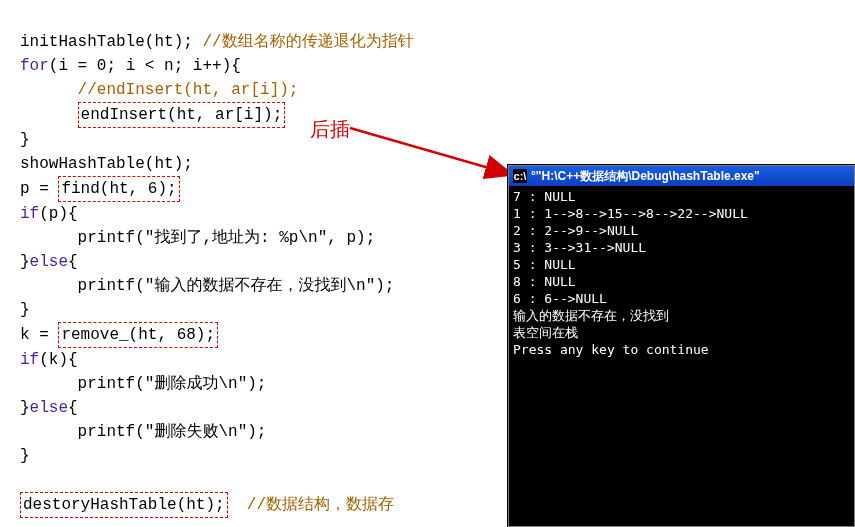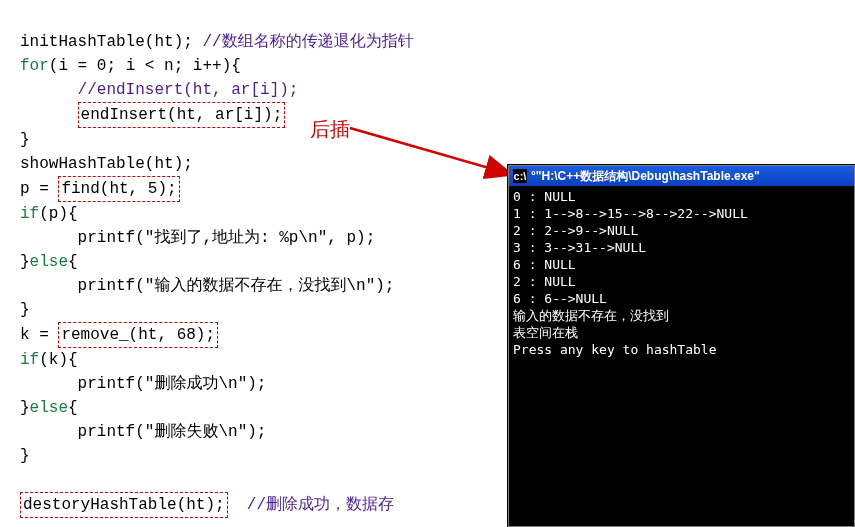--- a/index.html
+++ b/index.html
@@ -15,22 +15,22 @@
   .code-area {
     position: absolute;
     left: 0;
     top: 0;
     width: 855px;
     padding: 6px 0 0 20px;
     line-height: 24px;
     white-space: pre;
     color: #000;
   }
-  .kw { color: #15803d; }      
-  .cm { color: #4c1d95; }     
+  .kw { color: #4c1d95; }      
+  .cm { color: #a16207; }     
   
   .redbox {
     border: 1px dashed #d00000;
     display: inline-block;
     padding: 0 2px;
   }
   .annot {
     position: absolute;
     color: #d00000;
     font-family: "SimSun", serif;
@@ -85,56 +85,56 @@
 </head>
 <body>
 
 <div class="code-area">
 <span><span>initHashTable(ht);</span><span class="cm"> //数组名称的传递退化为指针</span></span>
 <span><span class="kw">for</span><span>(i = 0; i &lt; n; i++){</span></span>
 <span class="cm">      //endInsert(ht, ar[i]);</span>
 <span>      <span class="redbox"><span>endInsert(ht, ar[i]);</span></span></span>
 <span>}</span>
 <span>showHashTable(ht);</span>
-<span><span>p = </span><span class="redbox"><span>find(ht, 5);</span></span></span>
+<span><span>p = </span><span class="redbox"><span>find(ht, 6);</span></span></span>
 <span><span class="kw">if</span><span>(p){</span></span>
 <span>      printf("找到了,地址为: %p\n", p);</span>
 <span><span>}</span><span class="kw">else</span><span>{</span></span>
 <span>      printf("输入的数据不存在，没找到\n");</span>
 <span>}</span>
 <span><span>k = </span><span class="redbox"><span>remove_(ht, 68);</span></span></span>
 <span><span class="kw">if</span><span>(k){</span></span>
 <span>      printf("删除成功\n");</span>
 <span><span>}</span><span class="kw">else</span><span>{</span></span>
 <span>      printf("删除失败\n");</span>
 <span>}</span>
 
-<span><span class="redbox"><span>destoryHashTable(ht);</span></span><span class="cm">  //删除成功，数据存</span></span>
+<span><span class="redbox"><span>destoryHashTable(ht);</span></span><span class="cm">  //数据结构，数据存</span></span>
 </div>
 
 <div class="annot" style="left:310px; top:116px;">后插</div>
 
 <svg class="arrow-svg" width="855" height="527">
   <defs>
     <marker id="ah" markerWidth="12" markerHeight="10" refX="10" refY="5" orient="auto">
       <path d="M0,0 L12,5 L0,10 Z" fill="#d00000"></path>
     </marker>
   </defs>
   <line x1="350" y1="128" x2="510" y2="174" stroke="#d00000" stroke-width="2.5" marker-end="url(#ah)"></line>
 </svg>
 
 <div class="console">
   <div class="titlebar">
     <span class="icon">c:\</span>
     <span>°</span>
     <span>"H:\C++数据结构\Debug\hashTable.exe"</span>
   </div>
-  <div class="console-body"><span>0 : NULL</span>
+  <div class="console-body"><span>7 : NULL</span>
 <span>1 : 1--&gt;8--&gt;15--&gt;8--&gt;22--&gt;NULL</span>
 <span>2 : 2--&gt;9--&gt;NULL</span>
 <span>3 : 3--&gt;31--&gt;NULL</span>
-<span>6 : NULL</span>
-<span>2 : NULL</span>
+<span>5 : NULL</span>
+<span>8 : NULL</span>
 <span>6 : 6--&gt;NULL</span>
 <span>输入的数据不存在，没找到</span>
 <span>表空间在栈</span>
-<span>Press any key to hashTable</span></div>
+<span>Press any key to continue</span></div>
 </div>
 
 </body></html>

